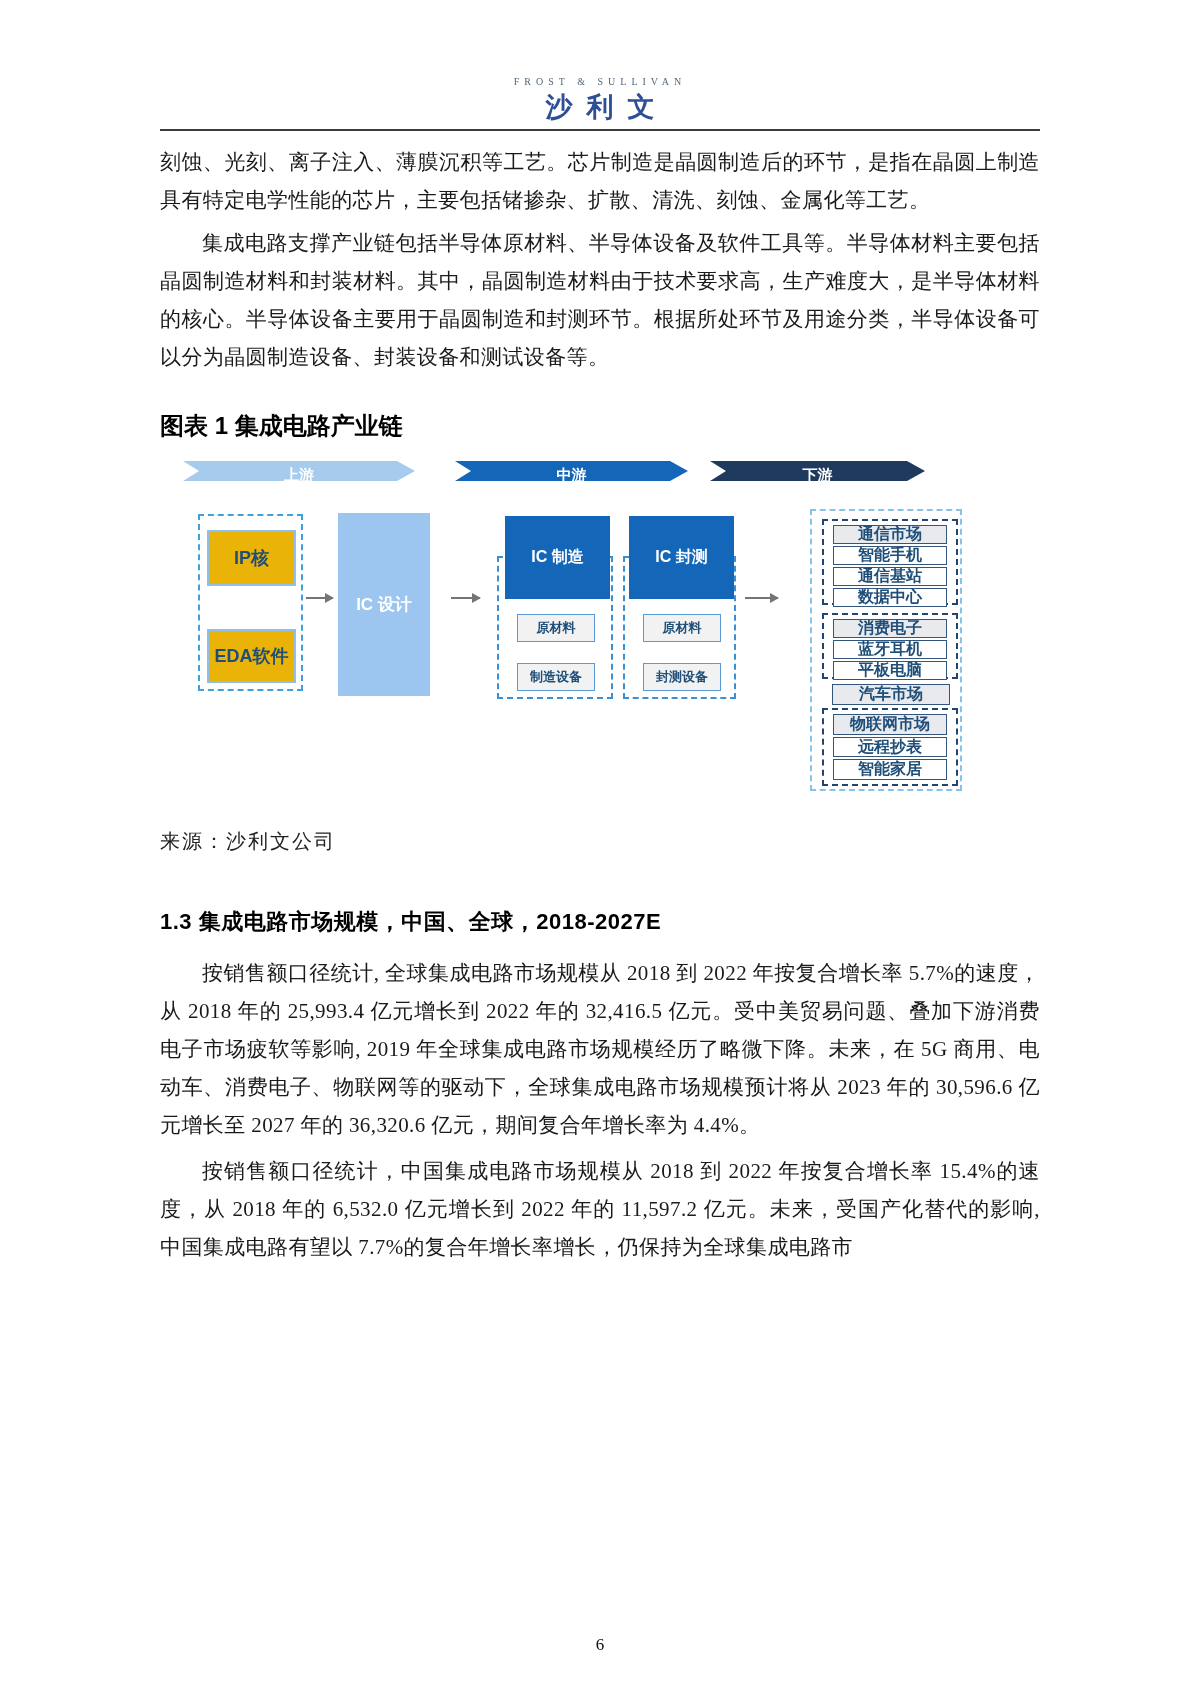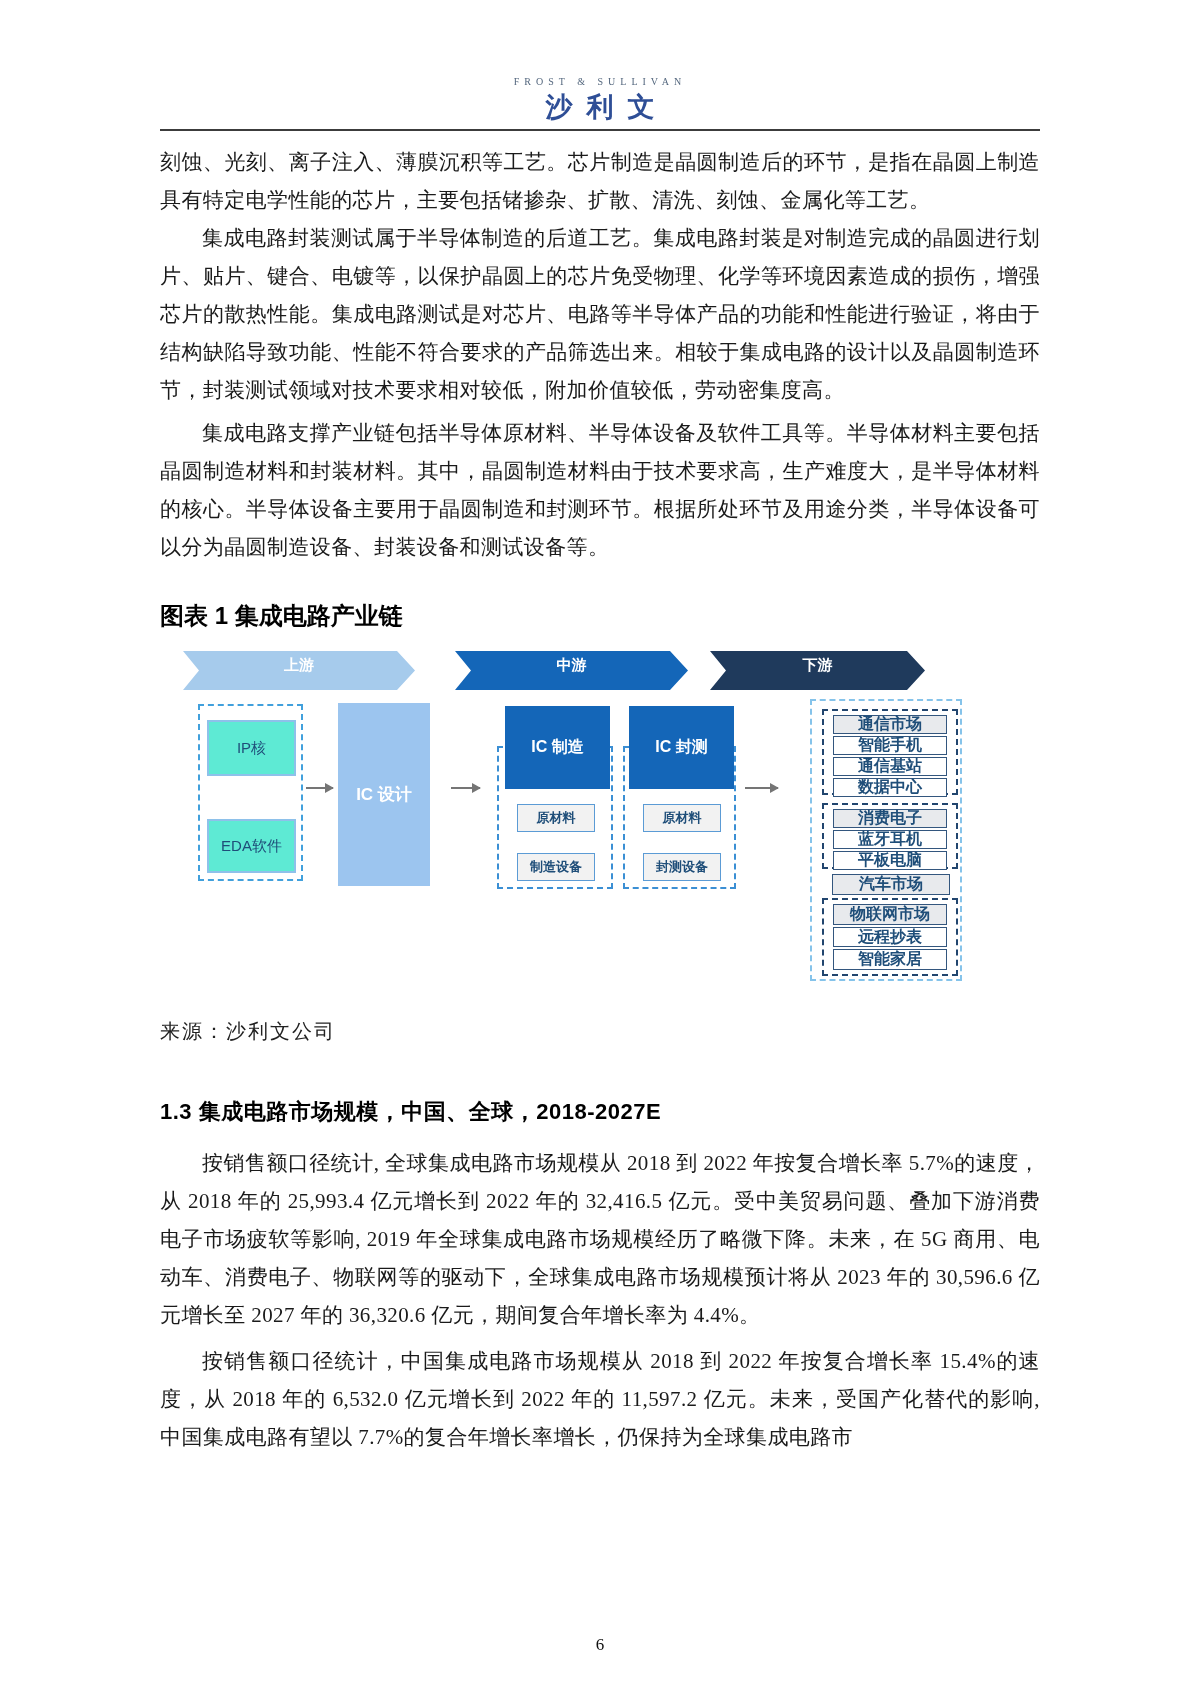--- a/index.html
+++ b/index.html
@@ -40,32 +40,32 @@
   .figure-title {
     margin-top: 34px;
     font-family: "Liberation Sans", sans-serif;
     font-size: 24px; font-weight: bold; color: #000;
   }
   
   .diagram { position: relative; height: 352px; margin-top: 4px;
     font-family: "Liberation Sans", sans-serif; }
   .abs { position: absolute; }
   .banner {
-    height: 39px; line-height: 27px; text-align: center;
+    height: 20px; line-height: 27px; text-align: center;
     color: #fff; font-size: 15px; font-weight: bold;
     clip-path: polygon(0 0, calc(100% - 18px) 0, 100% 50%, calc(100% - 18px) 100%, 0 100%, 16px 50%);
   }
   .dashed-lt { border: 2px dashed #41a0dc; background: transparent; }
   .dashed-md { border: 2px dashed #3b8fd4; }
   .dashed-sky { border: 2px dashed #85c3ea; }
   .dashed-navy { border: 2px dashed #21456e; }
   .wbox {
-    background: #5eead4; border: 2px solid #8ec1ea;
+    background: #eab308; border: 2px solid #8ec1ea;
     display: flex; align-items: center; justify-content: center;
-    font-size: 15px; font-weight: normal; color: #1f4e79;
+    font-size: 18px; font-weight: bold; color: #1f4e79;
   }
   .bigbox {
     display: flex; align-items: center; justify-content: center;
     color: #fff; font-size: 17px; font-weight: bold;
   }
   .subbox {
     background: #f2f2f2; border: 1px solid #5b9bd5;
     display: flex; align-items: center; justify-content: center;
     font-size: 13px; font-weight: bold; color: #1f4e79;
   }
@@ -113,21 +113,20 @@
   <div class="header">
     <div>
       <div class="logo-en">FROST &amp; SULLIVAN</div>
       <div class="logo-cn">沙利文</div>
     </div>
   </div>
 
   <div class="content">
 
     <p class="body">刻蚀、光刻、离子注入、薄膜沉积等工艺。芯片制造是晶圆制造后的环节，是指在晶圆上制造具有特定电学性能的芯片，主要包括锗掺杂、扩散、清洗、刻蚀、金属化等工艺。</p>
-    <p class="body indent">集成电路封装测试属于半导体制造的后道工艺。集成电路封装是对制造完成的晶圆进行划片、贴片、键合、电镀等，以保护晶圆上的芯片免受物理、化学等环境因素造成的损伤，增强芯片的散热性能。集成电路测试是对芯片、电路等半导体产品的功能和性能进行验证，将由于结构缺陷导致功能、性能不符合要求的产品筛选出来。相较于集成电路的设计以及晶圆制造环节，封装测试领域对技术要求相对较低，附加价值较低，劳动密集度高。</p>
     <p class="body indent mt">集成电路支撑产业链包括半导体原材料、半导体设备及软件工具等。半导体材料主要包括晶圆制造材料和封装材料。其中，晶圆制造材料由于技术要求高，生产难度大，是半导体材料的核心。半导体设备主要用于晶圆制造和封测环节。根据所处环节及用途分类，半导体设备可以分为晶圆制造设备、封装设备和测试设备等。</p>
 
     <h3 class="figure-title">图表 1 集成电路产业链</h3>
 
     <div class="diagram">
 
       <div class="abs banner" style="left:23px;  top:15px; width:232px; background:#a6cbec;">
         <span>上游</span>
       </div>
       <div class="abs banner" style="left:295px; top:15px; width:233px; background:#1466b8;">

